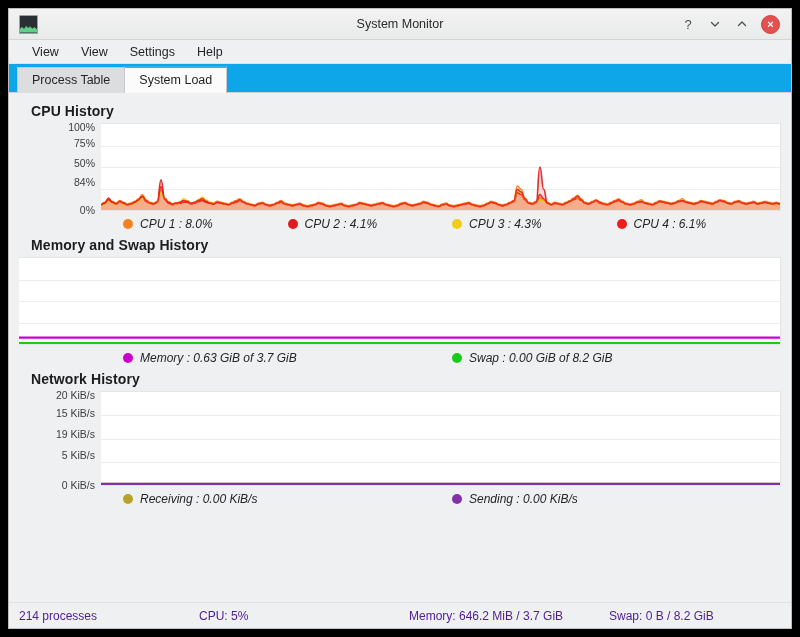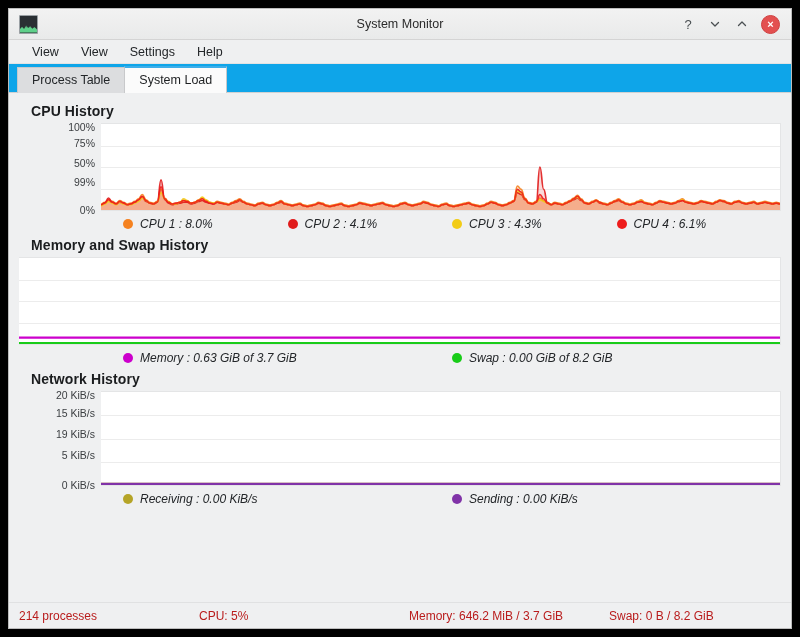--- a/index.html
+++ b/index.html
@@ -242,21 +242,21 @@
   }
   
   .statusbar {
     height: 26px;
     min-height: 26px;
     background: #eff0f1;
     border-top: 1px solid #e0e1e2;
     display: flex;
     align-items: center;
     font-size: 12px;
-    color: #b91c1c;
+    color: #4c1d95;
     box-sizing: border-box;
     padding: 12px 10px;
   }
   .sb-procs   { width: 180px; }
   .sb-cpu     { width: 210px; }
   .sb-mem     { width: 200px; }
   .sb-swap    { flex: 1; }
 </style>
 </head>
 <body>
@@ -299,21 +299,21 @@
 
     <div class="content">
 
       <div class="section">
         <div class="section-title">CPU History</div>
         <div class="chart-row">
           <div class="y-axis" style="height:88px">
             <span>100%</span>
             <span>75%</span>
             <span>50%</span>
-            <span>99%</span>
+            <span>84%</span>
             <span>0%</span>
           </div>
           <div class="plot cpu-plot">
             <div class="gridline" style="top:25%"></div>
             <div class="gridline" style="top:50%"></div>
             <div class="gridline" style="top:75%"></div>
             <svg id="cpu-svg" viewBox="0 0 670 88" preserveAspectRatio="none">
                 <path d="M 0.00 81.84 C 1.85 81.84 1.85 80.08 3.70 80.08 C 5.55 80.08 5.55 77.44 7.40 77.44 C 9.25 77.44 9.25 79.20 11.10 79.20 C 12.96 79.20 12.96 80.96 14.81 80.96 C 16.66 80.96 16.66 78.32 18.51 78.32 C 20.36 78.32 20.36 80.08 22.21 80.08 C 24.06 80.08 24.06 81.84 25.91 81.84 C 27.76 81.84 27.76 80.96 29.61 80.96 C 31.46 80.96 31.46 79.20 33.31 79.20 C 35.17 79.20 35.17 76.56 37.02 76.56 C 38.87 76.56 38.87 72.16 40.72 72.16 C 42.57 72.16 42.57 77.44 44.42 77.44 C 46.27 77.44 46.27 80.08 48.12 80.08 C 49.97 80.08 49.97 80.96 51.82 80.96 C 53.67 80.96 53.67 79.20 55.52 79.20 C 57.38 79.20 57.38 66.88 59.23 66.88 C 61.08 66.88 61.08 75.68 62.93 75.68 C 64.78 75.68 64.78 80.08 66.63 80.08 C 68.48 80.08 68.48 81.84 70.33 81.84 C 72.18 81.84 72.18 80.96 74.03 80.96 C 75.88 80.96 75.88 80.08 77.73 80.08 C 79.59 80.08 79.59 78.32 81.44 78.32 C 83.29 78.32 83.29 79.20 85.14 79.20 C 86.99 79.20 86.99 80.96 88.84 80.96 C 90.69 80.96 90.69 80.08 92.54 80.08 C 94.39 80.08 94.39 77.44 96.24 77.44 C 98.09 77.44 98.09 75.68 99.94 75.68 C 101.80 75.68 101.80 78.32 103.65 78.32 C 105.50 78.32 105.50 80.08 107.35 80.08 C 109.20 80.08 109.20 80.96 111.05 80.96 C 112.90 80.96 112.90 79.20 114.75 79.20 C 116.60 79.20 116.60 80.08 118.45 80.08 C 120.30 80.08 120.30 80.96 122.15 80.96 C 124.01 80.96 124.01 81.84 125.86 81.84 C 127.71 81.84 127.71 80.08 129.56 80.08 C 131.41 80.08 131.41 78.32 133.26 78.32 C 135.11 78.32 135.11 76.56 136.96 76.56 C 138.81 76.56 138.81 79.20 140.66 79.20 C 142.51 79.20 142.51 80.96 144.36 80.96 C 146.22 80.96 146.22 81.84 148.07 81.84 C 149.92 81.84 149.92 82.72 151.77 82.72 C 153.62 82.72 153.62 80.96 155.47 80.96 C 157.32 80.96 157.32 80.08 159.17 80.08 C 161.02 80.08 161.02 81.84 162.87 81.84 C 164.72 81.84 164.72 82.72 166.57 82.72 C 168.43 82.72 168.43 81.84 170.28 81.84 C 172.13 81.84 172.13 80.08 173.98 80.08 C 175.83 80.08 175.83 78.32 177.68 78.32 C 179.53 78.32 179.53 80.96 181.38 80.96 C 183.23 80.96 183.23 81.84 185.08 81.84 C 186.93 81.84 186.93 82.72 188.78 82.72 C 190.64 82.72 190.64 81.84 192.49 81.84 C 194.34 81.84 194.34 80.96 196.19 80.96 C 198.04 80.96 198.04 82.72 199.89 82.72 C 201.74 82.72 201.74 83.60 203.59 83.60 C 205.44 83.60 205.44 82.72 207.29 82.72 C 209.14 82.72 209.14 81.84 210.99 81.84 C 212.85 81.84 212.85 80.08 214.70 80.08 C 216.55 80.08 216.55 80.96 218.40 80.96 C 220.25 80.96 220.25 82.72 222.10 82.72 C 223.95 82.72 223.95 83.60 225.80 83.60 C 227.65 83.60 227.65 82.72 229.50 82.72 C 231.35 82.72 231.35 81.84 233.20 81.84 C 235.06 81.84 235.06 80.96 236.91 80.96 C 238.76 80.96 238.76 82.72 240.61 82.72 C 242.46 82.72 242.46 83.60 244.31 83.60 C 246.16 83.60 246.16 82.72 248.01 82.72 C 249.86 82.72 249.86 81.84 251.71 81.84 C 253.56 81.84 253.56 80.08 255.41 80.08 C 257.27 80.08 257.27 80.96 259.12 80.96 C 260.97 80.96 260.97 81.84 262.82 81.84 C 264.67 81.84 264.67 82.72 266.52 82.72 C 268.37 82.72 268.37 81.84 270.22 81.84 C 272.07 81.84 272.07 80.96 273.92 80.96 C 275.77 80.96 275.77 80.08 277.62 80.08 C 279.48 80.08 279.48 81.84 281.33 81.84 C 283.18 81.84 283.18 82.72 285.03 82.72 C 286.88 82.72 286.88 83.60 288.73 83.60 C 290.58 83.60 290.58 82.72 292.43 82.72 C 294.28 82.72 294.28 80.96 296.13 80.96 C 297.98 80.96 297.98 80.08 299.83 80.08 C 301.69 80.08 301.69 81.84 303.54 81.84 C 305.39 81.84 305.39 82.72 307.24 82.72 C 309.09 82.72 309.09 81.84 310.94 81.84 C 312.79 81.84 312.79 80.96 314.64 80.96 C 316.49 80.96 316.49 79.20 318.34 79.20 C 320.19 79.20 320.19 80.08 322.04 80.08 C 323.90 80.08 323.90 81.84 325.75 81.84 C 327.60 81.84 327.60 82.72 329.45 82.72 C 331.30 82.72 331.30 83.60 333.15 83.60 C 335.00 83.60 335.00 81.84 336.85 81.84 C 338.70 81.84 338.70 80.96 340.55 80.96 C 342.40 80.96 342.40 82.72 344.25 82.72 C 346.10 82.72 346.10 83.60 347.96 83.60 C 349.81 83.60 349.81 82.72 351.66 82.72 C 353.51 82.72 353.51 81.84 355.36 81.84 C 357.21 81.84 357.21 80.96 359.06 80.96 C 360.91 80.96 360.91 80.08 362.76 80.08 C 364.61 80.08 364.61 81.84 366.46 81.84 C 368.31 81.84 368.31 82.72 370.17 82.72 C 372.02 82.72 372.02 83.60 373.87 83.60 C 375.72 83.60 375.72 82.72 377.57 82.72 C 379.42 82.72 379.42 80.96 381.27 80.96 C 383.12 80.96 383.12 79.20 384.97 79.20 C 386.82 79.20 386.82 80.08 388.67 80.08 C 390.52 80.08 390.52 81.84 392.38 81.84 C 394.23 81.84 394.23 82.72 396.08 82.72 C 397.93 82.72 397.93 81.84 399.78 81.84 C 401.63 81.84 401.63 80.08 403.48 80.08 C 405.33 80.08 405.33 78.32 407.18 78.32 C 409.03 78.32 409.03 63.36 410.88 63.36 C 412.73 63.36 412.73 66.88 414.59 66.88 C 416.44 66.88 416.44 75.68 418.29 75.68 C 420.14 75.68 420.14 80.08 421.99 80.08 C 423.84 80.08 423.84 80.96 425.69 80.96 C 427.54 80.96 427.54 79.20 429.39 79.20 C 431.24 79.20 431.24 75.68 433.09 75.68 C 434.94 75.68 434.94 78.32 436.80 78.32 C 438.65 78.32 438.65 80.96 440.50 80.96 C 442.35 80.96 442.35 81.84 444.20 81.84 C 446.05 81.84 446.05 80.08 447.90 80.08 C 449.75 80.08 449.75 80.96 451.60 80.96 C 453.45 80.96 453.45 81.84 455.30 81.84 C 457.15 81.84 457.15 80.08 459.01 80.08 C 460.86 80.08 460.86 78.32 462.71 78.32 C 464.56 78.32 464.56 75.68 466.41 75.68 C 468.26 75.68 468.26 73.04 470.11 73.04 C 471.96 73.04 471.96 76.56 473.81 76.56 C 475.66 76.56 475.66 80.08 477.51 80.08 C 479.36 80.08 479.36 80.96 481.22 80.96 C 483.07 80.96 483.07 79.20 484.92 79.20 C 486.77 79.20 486.77 77.44 488.62 77.44 C 490.47 77.44 490.47 80.08 492.32 80.08 C 494.17 80.08 494.17 80.96 496.02 80.96 C 497.87 80.96 497.87 81.84 499.72 81.84 C 501.57 81.84 501.57 80.08 503.43 80.08 C 505.28 80.08 505.28 78.32 507.13 78.32 C 508.98 78.32 508.98 76.56 510.83 76.56 C 512.68 76.56 512.68 79.20 514.53 79.20 C 516.38 79.20 516.38 80.96 518.23 80.96 C 520.08 80.96 520.08 81.84 521.93 81.84 C 523.78 81.84 523.78 80.96 525.64 80.96 C 527.49 80.96 527.49 79.20 529.34 79.20 C 531.19 79.20 531.19 77.44 533.04 77.44 C 534.89 77.44 534.89 80.08 536.74 80.08 C 538.59 80.08 538.59 80.96 540.44 80.96 C 542.29 80.96 542.29 81.84 544.14 81.84 C 545.99 81.84 545.99 80.08 547.85 80.08 C 549.70 80.08 549.70 78.32 551.55 78.32 C 553.40 78.32 553.40 79.20 555.25 79.20 C 557.10 79.20 557.10 80.08 558.95 80.08 C 560.80 80.08 560.80 80.96 562.65 80.96 C 564.50 80.96 564.50 80.08 566.35 80.08 C 568.20 80.08 568.20 78.32 570.06 78.32 C 571.91 78.32 571.91 76.56 573.76 76.56 C 575.61 76.56 575.61 79.20 577.46 79.20 C 579.31 79.20 579.31 80.08 581.16 80.08 C 583.01 80.08 583.01 80.96 584.86 80.96 C 586.71 80.96 586.71 80.08 588.56 80.08 C 590.41 80.08 590.41 78.32 592.27 78.32 C 594.12 78.32 594.12 79.20 595.97 79.20 C 597.82 79.20 597.82 80.08 599.67 80.08 C 601.52 80.08 601.52 80.96 603.37 80.96 C 605.22 80.96 605.22 79.20 607.07 79.20 C 608.92 79.20 608.92 77.44 610.77 77.44 C 612.62 77.44 612.62 78.32 614.48 78.32 C 616.33 78.32 616.33 80.08 618.18 80.08 C 620.03 80.08 620.03 80.96 621.88 80.96 C 623.73 80.96 623.73 79.20 625.58 79.20 C 627.43 79.20 627.43 78.32 629.28 78.32 C 631.13 78.32 631.13 80.08 632.98 80.08 C 634.83 80.08 634.83 80.96 636.69 80.96 C 638.54 80.96 638.54 80.08 640.39 80.08 C 642.24 80.08 642.24 79.20 644.09 79.20 C 645.94 79.20 645.94 80.96 647.79 80.96 C 649.64 80.96 649.64 80.08 651.49 80.08 C 653.34 80.08 653.34 79.20 655.19 79.20 C 657.04 79.20 657.04 80.08 658.90 80.08 C 660.75 80.08 660.75 80.96 662.60 80.96 C 664.45 80.96 664.45 80.08 666.30 80.08 C 668.15 80.08 668.15 80.96 670.00 80.96 L 670 88 L 0 88 Z" fill="#f58220" fill-opacity="0.16" stroke="none"></path>
                 <path d="M 0.00 82.72 C 1.85 82.72 1.85 80.96 3.70 80.96 C 5.55 80.96 5.55 75.68 7.40 75.68 C 9.25 75.68 9.25 80.08 11.10 80.08 C 12.96 80.08 12.96 81.84 14.81 81.84 C 16.66 81.84 16.66 80.08 18.51 80.08 C 20.36 80.08 20.36 80.96 22.21 80.96 C 24.06 80.96 24.06 82.72 25.91 82.72 C 27.76 82.72 27.76 81.84 29.61 81.84 C 31.46 81.84 31.46 80.08 33.31 80.08 C 35.17 80.08 35.17 78.32 37.02 78.32 C 38.87 78.32 38.87 74.80 40.72 74.80 C 42.57 74.80 42.57 79.20 44.42 79.20 C 46.27 79.20 46.27 80.96 48.12 80.96 C 49.97 80.96 49.97 81.84 51.82 81.84 C 53.67 81.84 53.67 80.08 55.52 80.08 C 57.38 80.08 57.38 57.20 59.23 57.20 C 61.08 57.20 61.08 77.44 62.93 77.44 C 64.78 77.44 64.78 80.96 66.63 80.96 C 68.48 80.96 68.48 82.72 70.33 82.72 C 72.18 82.72 72.18 81.84 74.03 81.84 C 75.88 81.84 75.88 80.96 77.73 80.96 C 79.59 80.96 79.59 80.08 81.44 80.08 C 83.29 80.08 83.29 80.08 85.14 80.08 C 86.99 80.08 86.99 81.84 88.84 81.84 C 90.69 81.84 90.69 80.96 92.54 80.96 C 94.39 80.96 94.39 79.20 96.24 79.20 C 98.09 79.20 98.09 78.32 99.94 78.32 C 101.80 78.32 101.80 80.08 103.65 80.08 C 105.50 80.08 105.50 80.96 107.35 80.96 C 109.20 80.96 109.20 81.84 111.05 81.84 C 112.90 81.84 112.90 80.08 114.75 80.08 C 116.60 80.08 116.60 80.96 118.45 80.96 C 120.30 80.96 120.30 81.84 122.15 81.84 C 124.01 81.84 124.01 82.72 125.86 82.72 C 127.71 82.72 127.71 80.96 129.56 80.96 C 131.41 80.96 131.41 80.08 133.26 80.08 C 135.11 80.08 135.11 78.32 136.96 78.32 C 138.81 78.32 138.81 80.08 140.66 80.08 C 142.51 80.08 142.51 81.84 144.36 81.84 C 146.22 81.84 146.22 82.72 148.07 82.72 C 149.92 82.72 149.92 83.60 151.77 83.60 C 153.62 83.60 153.62 81.84 155.47 81.84 C 157.32 81.84 157.32 80.96 159.17 80.96 C 161.02 80.96 161.02 82.72 162.87 82.72 C 164.72 82.72 164.72 83.60 166.57 83.60 C 168.43 83.60 168.43 82.72 170.28 82.72 C 172.13 82.72 172.13 80.96 173.98 80.96 C 175.83 80.96 175.83 80.08 177.68 80.08 C 179.53 80.08 179.53 81.84 181.38 81.84 C 183.23 81.84 183.23 82.72 185.08 82.72 C 186.93 82.72 186.93 83.60 188.78 83.60 C 190.64 83.60 190.64 82.72 192.49 82.72 C 194.34 82.72 194.34 81.84 196.19 81.84 C 198.04 81.84 198.04 83.60 199.89 83.60 C 201.74 83.60 201.74 84.48 203.59 84.48 C 205.44 84.48 205.44 83.60 207.29 83.60 C 209.14 83.60 209.14 82.72 210.99 82.72 C 212.85 82.72 212.85 80.96 214.70 80.96 C 216.55 80.96 216.55 81.84 218.40 81.84 C 220.25 81.84 220.25 83.60 222.10 83.60 C 223.95 83.60 223.95 84.48 225.80 84.48 C 227.65 84.48 227.65 83.60 229.50 83.60 C 231.35 83.60 231.35 82.72 233.20 82.72 C 235.06 82.72 235.06 81.84 236.91 81.84 C 238.76 81.84 238.76 83.60 240.61 83.60 C 242.46 83.60 242.46 84.48 244.31 84.48 C 246.16 84.48 246.16 83.60 248.01 83.60 C 249.86 83.60 249.86 82.72 251.71 82.72 C 253.56 82.72 253.56 80.96 255.41 80.96 C 257.27 80.96 257.27 81.84 259.12 81.84 C 260.97 81.84 260.97 82.72 262.82 82.72 C 264.67 82.72 264.67 83.60 266.52 83.60 C 268.37 83.60 268.37 82.72 270.22 82.72 C 272.07 82.72 272.07 81.84 273.92 81.84 C 275.77 81.84 275.77 80.96 277.62 80.96 C 279.48 80.96 279.48 82.72 281.33 82.72 C 283.18 82.72 283.18 83.60 285.03 83.60 C 286.88 83.60 286.88 84.48 288.73 84.48 C 290.58 84.48 290.58 83.60 292.43 83.60 C 294.28 83.60 294.28 81.84 296.13 81.84 C 297.98 81.84 297.98 80.96 299.83 80.96 C 301.69 80.96 301.69 82.72 303.54 82.72 C 305.39 82.72 305.39 83.60 307.24 83.60 C 309.09 83.60 309.09 82.72 310.94 82.72 C 312.79 82.72 312.79 81.84 314.64 81.84 C 316.49 81.84 316.49 80.08 318.34 80.08 C 320.19 80.08 320.19 80.96 322.04 80.96 C 323.90 80.96 323.90 82.72 325.75 82.72 C 327.60 82.72 327.60 83.60 329.45 83.60 C 331.30 83.60 331.30 84.48 333.15 84.48 C 335.00 84.48 335.00 82.72 336.85 82.72 C 338.70 82.72 338.70 81.84 340.55 81.84 C 342.40 81.84 342.40 83.60 344.25 83.60 C 346.10 83.60 346.10 84.48 347.96 84.48 C 349.81 84.48 349.81 83.60 351.66 83.60 C 353.51 83.60 353.51 82.72 355.36 82.72 C 357.21 82.72 357.21 81.84 359.06 81.84 C 360.91 81.84 360.91 80.96 362.76 80.96 C 364.61 80.96 364.61 82.72 366.46 82.72 C 368.31 82.72 368.31 83.60 370.17 83.60 C 372.02 83.60 372.02 84.48 373.87 84.48 C 375.72 84.48 375.72 83.60 377.57 83.60 C 379.42 83.60 379.42 81.84 381.27 81.84 C 383.12 81.84 383.12 80.08 384.97 80.08 C 386.82 80.08 386.82 80.96 388.67 80.96 C 390.52 80.96 390.52 82.72 392.38 82.72 C 394.23 82.72 394.23 83.60 396.08 83.60 C 397.93 83.60 397.93 82.72 399.78 82.72 C 401.63 82.72 401.63 80.96 403.48 80.96 C 405.33 80.96 405.33 79.20 407.18 79.20 C 409.03 79.20 409.03 70.40 410.88 70.40 C 412.73 70.40 412.73 72.16 414.59 72.16 C 416.44 72.16 416.44 77.44 418.29 77.44 C 420.14 77.44 420.14 80.96 421.99 80.96 C 423.84 80.96 423.84 81.84 425.69 81.84 C 427.54 81.84 427.54 80.08 429.39 80.08 C 431.24 80.08 431.24 44.00 433.09 44.00 C 434.94 44.00 434.94 66.88 436.80 66.88 C 438.65 66.88 438.65 80.08 440.50 80.08 C 442.35 80.08 442.35 82.72 444.20 82.72 C 446.05 82.72 446.05 80.96 447.90 80.96 C 449.75 80.96 449.75 81.84 451.60 81.84 C 453.45 81.84 453.45 82.72 455.30 82.72 C 457.15 82.72 457.15 80.96 459.01 80.96 C 460.86 80.96 460.86 79.20 462.71 79.20 C 464.56 79.20 464.56 77.44 466.41 77.44 C 468.26 77.44 468.26 75.68 470.11 75.68 C 471.96 75.68 471.96 78.32 473.81 78.32 C 475.66 78.32 475.66 80.96 477.51 80.96 C 479.36 80.96 479.36 81.84 481.22 81.84 C 483.07 81.84 483.07 80.08 484.92 80.08 C 486.77 80.08 486.77 78.32 488.62 78.32 C 490.47 78.32 490.47 80.96 492.32 80.96 C 494.17 80.96 494.17 81.84 496.02 81.84 C 497.87 81.84 497.87 82.72 499.72 82.72 C 501.57 82.72 501.57 80.96 503.43 80.96 C 505.28 80.96 505.28 79.20 507.13 79.20 C 508.98 79.20 508.98 78.32 510.83 78.32 C 512.68 78.32 512.68 80.08 514.53 80.08 C 516.38 80.08 516.38 81.84 518.23 81.84 C 520.08 81.84 520.08 82.72 521.93 82.72 C 523.78 82.72 523.78 81.84 525.64 81.84 C 527.49 81.84 527.49 80.08 529.34 80.08 C 531.19 80.08 531.19 79.20 533.04 79.20 C 534.89 79.20 534.89 80.96 536.74 80.96 C 538.59 80.96 538.59 81.84 540.44 81.84 C 542.29 81.84 542.29 82.72 544.14 82.72 C 545.99 82.72 545.99 80.96 547.85 80.96 C 549.70 80.96 549.70 79.20 551.55 79.20 C 553.40 79.20 553.40 80.08 555.25 80.08 C 557.10 80.08 557.10 80.96 558.95 80.96 C 560.80 80.96 560.80 81.84 562.65 81.84 C 564.50 81.84 564.50 80.96 566.35 80.96 C 568.20 80.96 568.20 79.20 570.06 79.20 C 571.91 79.20 571.91 78.32 573.76 78.32 C 575.61 78.32 575.61 80.08 577.46 80.08 C 579.31 80.08 579.31 80.96 581.16 80.96 C 583.01 80.96 583.01 81.84 584.86 81.84 C 586.71 81.84 586.71 80.96 588.56 80.96 C 590.41 80.96 590.41 79.20 592.27 79.20 C 594.12 79.20 594.12 80.08 595.97 80.08 C 597.82 80.08 597.82 80.96 599.67 80.96 C 601.52 80.96 601.52 81.84 603.37 81.84 C 605.22 81.84 605.22 80.08 607.07 80.08 C 608.92 80.08 608.92 78.32 610.77 78.32 C 612.62 78.32 612.62 79.20 614.48 79.20 C 616.33 79.20 616.33 80.96 618.18 80.96 C 620.03 80.96 620.03 81.84 621.88 81.84 C 623.73 81.84 623.73 80.08 625.58 80.08 C 627.43 80.08 627.43 79.20 629.28 79.20 C 631.13 79.20 631.13 80.96 632.98 80.96 C 634.83 80.96 634.83 81.84 636.69 81.84 C 638.54 81.84 638.54 80.96 640.39 80.96 C 642.24 80.96 642.24 80.08 644.09 80.08 C 645.94 80.08 645.94 81.84 647.79 81.84 C 649.64 81.84 649.64 80.96 651.49 80.96 C 653.34 80.96 653.34 80.08 655.19 80.08 C 657.04 80.08 657.04 80.96 658.90 80.96 C 660.75 80.96 660.75 81.84 662.60 81.84 C 664.45 81.84 664.45 80.96 666.30 80.96 C 668.15 80.96 668.15 81.84 670.00 81.84 L 670 88 L 0 88 Z" fill="#e01b1b" fill-opacity="0.16" stroke="none"></path>
                 <path d="M 0.00 83.60 C 1.85 83.60 1.85 81.84 3.70 81.84 C 5.55 81.84 5.55 79.20 7.40 79.20 C 9.25 79.20 9.25 80.96 11.10 80.96 C 12.96 80.96 12.96 82.72 14.81 82.72 C 16.66 82.72 16.66 80.08 18.51 80.08 C 20.36 80.08 20.36 81.84 22.21 81.84 C 24.06 81.84 24.06 82.72 25.91 82.72 C 27.76 82.72 27.76 82.72 29.61 82.72 C 31.46 82.72 31.46 80.96 33.31 80.96 C 35.17 80.96 35.17 79.20 37.02 79.20 C 38.87 79.20 38.87 75.68 40.72 75.68 C 42.57 75.68 42.57 78.32 44.42 78.32 C 46.27 78.32 46.27 80.96 48.12 80.96 C 49.97 80.96 49.97 81.84 51.82 81.84 C 53.67 81.84 53.67 80.08 55.52 80.08 C 57.38 80.08 57.38 70.40 59.23 70.40 C 61.08 70.40 61.08 76.56 62.93 76.56 C 64.78 76.56 64.78 79.20 66.63 79.20 C 68.48 79.20 68.48 81.84 70.33 81.84 C 72.18 81.84 72.18 81.84 74.03 81.84 C 75.88 81.84 75.88 80.08 77.73 80.08 C 79.59 80.08 79.59 76.56 81.44 76.56 C 83.29 76.56 83.29 78.32 85.14 78.32 C 86.99 78.32 86.99 80.96 88.84 80.96 C 90.69 80.96 90.69 80.08 92.54 80.08 C 94.39 80.08 94.39 78.32 96.24 78.32 C 98.09 78.32 98.09 74.80 99.94 74.80 C 101.80 74.80 101.80 77.44 103.65 77.44 C 105.50 77.44 105.50 80.08 107.35 80.08 C 109.20 80.08 109.20 80.96 111.05 80.96 C 112.90 80.96 112.90 80.08 114.75 80.08 C 116.60 80.08 116.60 80.96 118.45 80.96 C 120.30 80.96 120.30 81.84 122.15 81.84 C 124.01 81.84 124.01 82.72 125.86 82.72 C 127.71 82.72 127.71 80.96 129.56 80.96 C 131.41 80.96 131.41 79.20 133.26 79.20 C 135.11 79.20 135.11 77.44 136.96 77.44 C 138.81 77.44 138.81 80.08 140.66 80.08 C 142.51 80.08 142.51 81.84 144.36 81.84 C 146.22 81.84 146.22 82.72 148.07 82.72 C 149.92 82.72 149.92 83.60 151.77 83.60 C 153.62 83.60 153.62 81.84 155.47 81.84 C 157.32 81.84 157.32 80.96 159.17 80.96 C 161.02 80.96 161.02 82.72 162.87 82.72 C 164.72 82.72 164.72 83.60 166.57 83.60 C 168.43 83.60 168.43 82.72 170.28 82.72 C 172.13 82.72 172.13 80.96 173.98 80.96 C 175.83 80.96 175.83 79.20 177.68 79.20 C 179.53 79.20 179.53 81.84 181.38 81.84 C 183.23 81.84 183.23 82.72 185.08 82.72 C 186.93 82.72 186.93 83.60 188.78 83.60 C 190.64 83.60 190.64 82.72 192.49 82.72 C 194.34 82.72 194.34 81.84 196.19 81.84 C 198.04 81.84 198.04 83.60 199.89 83.60 C 201.74 83.60 201.74 84.48 203.59 84.48 C 205.44 84.48 205.44 83.60 207.29 83.60 C 209.14 83.60 209.14 82.72 210.99 82.72 C 212.85 82.72 212.85 80.96 214.70 80.96 C 216.55 80.96 216.55 81.84 218.40 81.84 C 220.25 81.84 220.25 83.60 222.10 83.60 C 223.95 83.60 223.95 84.48 225.80 84.48 C 227.65 84.48 227.65 83.60 229.50 83.60 C 231.35 83.60 231.35 82.72 233.20 82.72 C 235.06 82.72 235.06 81.84 236.91 81.84 C 238.76 81.84 238.76 83.60 240.61 83.60 C 242.46 83.60 242.46 84.48 244.31 84.48 C 246.16 84.48 246.16 83.60 248.01 83.60 C 249.86 83.60 249.86 82.72 251.71 82.72 C 253.56 82.72 253.56 80.96 255.41 80.96 C 257.27 80.96 257.27 81.84 259.12 81.84 C 260.97 81.84 260.97 82.72 262.82 82.72 C 264.67 82.72 264.67 83.60 266.52 83.60 C 268.37 83.60 268.37 82.72 270.22 82.72 C 272.07 82.72 272.07 81.84 273.92 81.84 C 275.77 81.84 275.77 80.96 277.62 80.96 C 279.48 80.96 279.48 82.72 281.33 82.72 C 283.18 82.72 283.18 83.60 285.03 83.60 C 286.88 83.60 286.88 84.48 288.73 84.48 C 290.58 84.48 290.58 83.60 292.43 83.60 C 294.28 83.60 294.28 81.84 296.13 81.84 C 297.98 81.84 297.98 80.96 299.83 80.96 C 301.69 80.96 301.69 82.72 303.54 82.72 C 305.39 82.72 305.39 83.60 307.24 83.60 C 309.09 83.60 309.09 82.72 310.94 82.72 C 312.79 82.72 312.79 81.84 314.64 81.84 C 316.49 81.84 316.49 80.08 318.34 80.08 C 320.19 80.08 320.19 80.96 322.04 80.96 C 323.90 80.96 323.90 82.72 325.75 82.72 C 327.60 82.72 327.60 83.60 329.45 83.60 C 331.30 83.60 331.30 84.48 333.15 84.48 C 335.00 84.48 335.00 82.72 336.85 82.72 C 338.70 82.72 338.70 81.84 340.55 81.84 C 342.40 81.84 342.40 83.60 344.25 83.60 C 346.10 83.60 346.10 84.48 347.96 84.48 C 349.81 84.48 349.81 83.60 351.66 83.60 C 353.51 83.60 353.51 82.72 355.36 82.72 C 357.21 82.72 357.21 81.84 359.06 81.84 C 360.91 81.84 360.91 80.96 362.76 80.96 C 364.61 80.96 364.61 82.72 366.46 82.72 C 368.31 82.72 368.31 83.60 370.17 83.60 C 372.02 83.60 372.02 84.48 373.87 84.48 C 375.72 84.48 375.72 83.60 377.57 83.60 C 379.42 83.60 379.42 81.84 381.27 81.84 C 383.12 81.84 383.12 80.08 384.97 80.08 C 386.82 80.08 386.82 80.96 388.67 80.96 C 390.52 80.96 390.52 82.72 392.38 82.72 C 394.23 82.72 394.23 83.60 396.08 83.60 C 397.93 83.60 397.93 82.72 399.78 82.72 C 401.63 82.72 401.63 80.96 403.48 80.96 C 405.33 80.96 405.33 79.20 407.18 79.20 C 409.03 79.20 409.03 68.64 410.88 68.64 C 412.73 68.64 412.73 70.40 414.59 70.40 C 416.44 70.40 416.44 76.56 418.29 76.56 C 420.14 76.56 420.14 80.96 421.99 80.96 C 423.84 80.96 423.84 81.84 425.69 81.84 C 427.54 81.84 427.54 80.08 429.39 80.08 C 431.24 80.08 431.24 77.44 433.09 77.44 C 434.94 77.44 434.94 79.20 436.80 79.20 C 438.65 79.20 438.65 80.96 440.50 80.96 C 442.35 80.96 442.35 82.72 444.20 82.72 C 446.05 82.72 446.05 80.96 447.90 80.96 C 449.75 80.96 449.75 81.84 451.60 81.84 C 453.45 81.84 453.45 82.72 455.30 82.72 C 457.15 82.72 457.15 80.96 459.01 80.96 C 460.86 80.96 460.86 79.20 462.71 79.20 C 464.56 79.20 464.56 76.56 466.41 76.56 C 468.26 76.56 468.26 74.80 470.11 74.80 C 471.96 74.80 471.96 77.44 473.81 77.44 C 475.66 77.44 475.66 80.96 477.51 80.96 C 479.36 80.96 479.36 81.84 481.22 81.84 C 483.07 81.84 483.07 80.08 484.92 80.08 C 486.77 80.08 486.77 78.32 488.62 78.32 C 490.47 78.32 490.47 80.08 492.32 80.08 C 494.17 80.08 494.17 81.84 496.02 81.84 C 497.87 81.84 497.87 82.72 499.72 82.72 C 501.57 82.72 501.57 80.96 503.43 80.96 C 505.28 80.96 505.28 79.20 507.13 79.20 C 508.98 79.20 508.98 77.44 510.83 77.44 C 512.68 77.44 512.68 80.08 514.53 80.08 C 516.38 80.08 516.38 81.84 518.23 81.84 C 520.08 81.84 520.08 82.72 521.93 82.72 C 523.78 82.72 523.78 81.84 525.64 81.84 C 527.49 81.84 527.49 80.08 529.34 80.08 C 531.19 80.08 531.19 78.32 533.04 78.32 C 534.89 78.32 534.89 80.96 536.74 80.96 C 538.59 80.96 538.59 81.84 540.44 81.84 C 542.29 81.84 542.29 82.72 544.14 82.72 C 545.99 82.72 545.99 80.96 547.85 80.96 C 549.70 80.96 549.70 79.20 551.55 79.20 C 553.40 79.20 553.40 80.08 555.25 80.08 C 557.10 80.08 557.10 80.96 558.95 80.96 C 560.80 80.96 560.80 81.84 562.65 81.84 C 564.50 81.84 564.50 80.96 566.35 80.96 C 568.20 80.96 568.20 79.20 570.06 79.20 C 571.91 79.20 571.91 77.44 573.76 77.44 C 575.61 77.44 575.61 80.08 577.46 80.08 C 579.31 80.08 579.31 80.96 581.16 80.96 C 583.01 80.96 583.01 81.84 584.86 81.84 C 586.71 81.84 586.71 80.96 588.56 80.96 C 590.41 80.96 590.41 79.20 592.27 79.20 C 594.12 79.20 594.12 80.08 595.97 80.08 C 597.82 80.08 597.82 80.96 599.67 80.96 C 601.52 80.96 601.52 81.84 603.37 81.84 C 605.22 81.84 605.22 80.08 607.07 80.08 C 608.92 80.08 608.92 78.32 610.77 78.32 C 612.62 78.32 612.62 79.20 614.48 79.20 C 616.33 79.20 616.33 80.96 618.18 80.96 C 620.03 80.96 620.03 81.84 621.88 81.84 C 623.73 81.84 623.73 80.08 625.58 80.08 C 627.43 80.08 627.43 79.20 629.28 79.20 C 631.13 79.20 631.13 80.96 632.98 80.96 C 634.83 80.96 634.83 81.84 636.69 81.84 C 638.54 81.84 638.54 80.96 640.39 80.96 C 642.24 80.96 642.24 80.08 644.09 80.08 C 645.94 80.08 645.94 81.84 647.79 81.84 C 649.64 81.84 649.64 80.96 651.49 80.96 C 653.34 80.96 653.34 80.08 655.19 80.08 C 657.04 80.08 657.04 80.96 658.90 80.96 C 660.75 80.96 660.75 81.84 662.60 81.84 C 664.45 81.84 664.45 80.96 666.30 80.96 C 668.15 80.96 668.15 81.84 670.00 81.84 L 670 88 L 0 88 Z" fill="#f2cc16" fill-opacity="0.16" stroke="none"></path>

